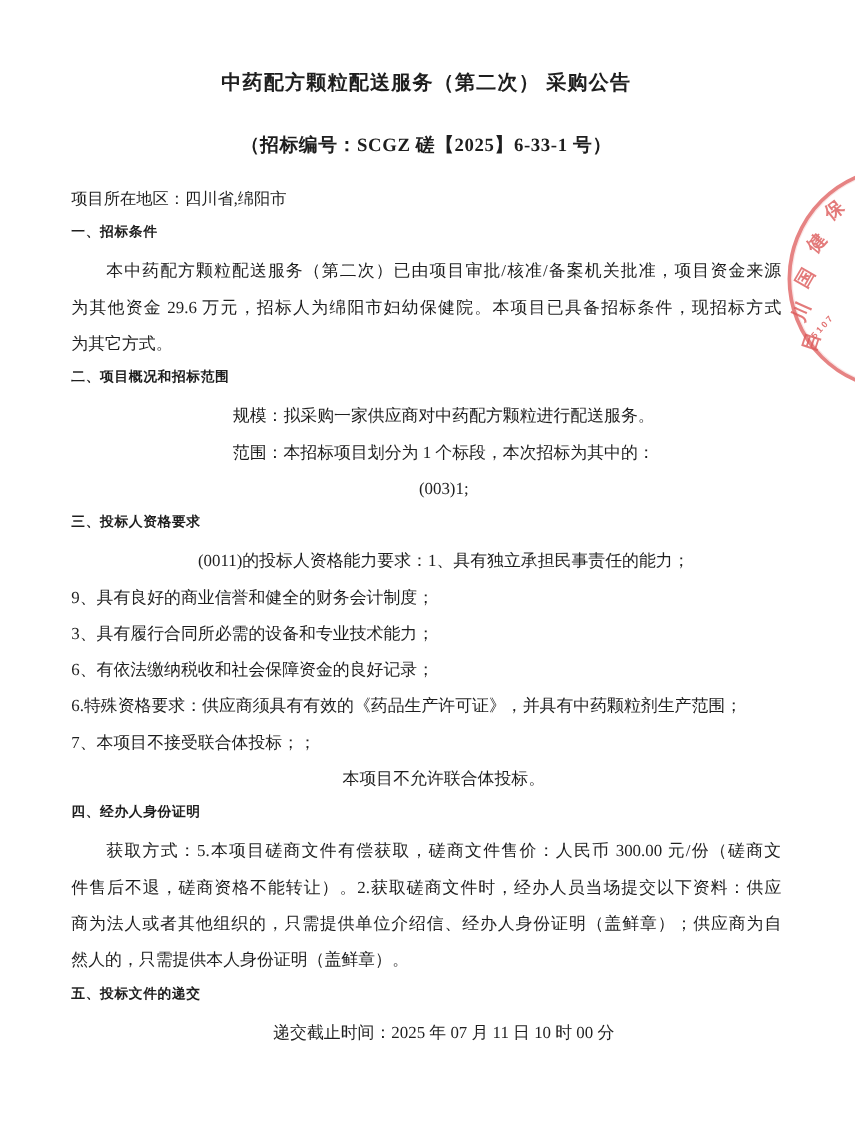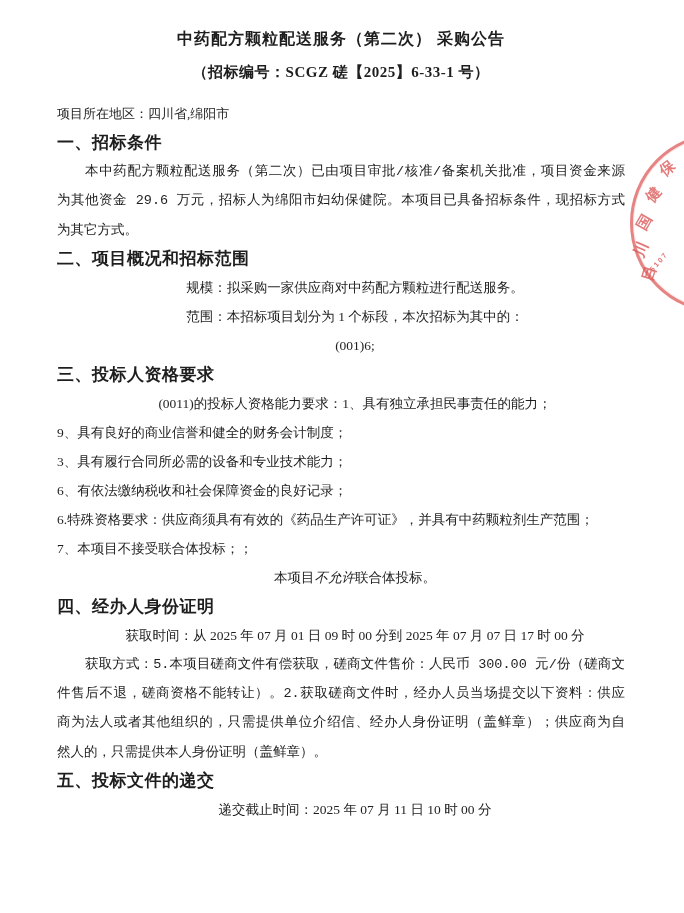--- a/index.html
+++ b/index.html
@@ -5,56 +5,56 @@
   html,body{margin:0;padding:0;}
   body{background:#ffffff;}
   .page{
     position:relative;
     width:684px;height:913px;
     background:#ffffff;
     overflow:hidden;
     font-family:"Liberation Serif","DejaVu Serif",serif;
     color:#1e1e1e;
     box-sizing:border-box;
-    padding:28px 59px 0 57px;
+    padding:56px 59px 0 57px;
   }
   .title{
     text-align:center;
     font-size:16px;
     font-weight:700;
     line-height:22px;
     letter-spacing:1px;
   }
   .subtitle{
     text-align:center;
     font-size:15px;
     font-weight:700;
     line-height:22px;
-    margin-top:11px;
+    margin-top:28px;
     letter-spacing:0.5px;
   }
   .meta{
     margin-top:16px;
     font-size:13px;
     line-height:29px;
   }
   .heading{
-    font-family:Liberation Sans, sans-serif;
-    font-size:17px;
+    font-family:Liberation Mono, monospace;
+    font-size:11px;
     font-weight:700;
     line-height:29px;
     letter-spacing:0.5px;
   }
   .row{
     font-size:13.5px;
     line-height:29px;
   }
   .indent{padding-left:28px;text-align:center;}
-  .fill{text-align:justify;text-align-last:justify;font-family:Liberation Mono, monospace;}
-  .em-it{font-style:italic;}
+  .fill{text-align:justify;text-align-last:justify;}
+  .em-it{}
   
   .seal{
     position:absolute;
     left:630px;top:133px;
     width:180px;height:180px;
     pointer-events:none;
     color:#dd5a5a;
   }
   .seal-ring{
     position:absolute;inset:0;
@@ -96,33 +96,32 @@
   <div class="meta">项目所在地区：四川省,绵阳市</div>
 
   <div class="heading">一、招标条件</div>
   <div class="row indent fill">本中药配方颗粒配送服务（第二次）已由项目审批/核准/备案机关批准，项目资金来源</div>
   <div class="row fill">为其他资金 29.6 万元，招标人为绵阳市妇幼保健院。本项目已具备招标条件，现招标方式</div>
   <div class="row">为其它方式。</div>
 
   <div class="heading">二、项目概况和招标范围</div>
   <div class="row indent">规模：拟采购一家供应商对中药配方颗粒进行配送服务。</div>
   <div class="row indent">范围：本招标项目划分为 1 个标段，本次招标为其中的：</div>
-  <div class="row indent">(001)6;</div>
+  <div class="row indent">(003)1;</div>
 
   <div class="heading">三、投标人资格要求</div>
   <div class="row indent">(0011)的投标人资格能力要求：1、具有独立承担民事责任的能力；</div>
   <div class="row">9、具有良好的商业信誉和健全的财务会计制度；</div>
   <div class="row">3、具有履行合同所必需的设备和专业技术能力；</div>
   <div class="row">6、有依法缴纳税收和社会保障资金的良好记录；</div>
   <div class="row">6.特殊资格要求：供应商须具有有效的《药品生产许可证》，并具有中药颗粒剂生产范围；</div>
   <div class="row">7、本项目不接受联合体投标；；</div>
   <div class="row indent"><span>本项目</span><span class="em-it">不允许</span><span>联合体投标。</span></div>
 
   <div class="heading">四、经办人身份证明</div>
-  <div class="row indent">获取时间：从 2025 年 07 月 01 日 09 时 00 分到 2025 年 07 月 07 日 17 时 00 分</div>
   <div class="row indent fill">获取方式：5.本项目磋商文件有偿获取，磋商文件售价：人民币 300.00 元/份（磋商文</div>
   <div class="row fill">件售后不退，磋商资格不能转让）。2.获取磋商文件时，经办人员当场提交以下资料：供应</div>
   <div class="row fill">商为法人或者其他组织的，只需提供单位介绍信、经办人身份证明（盖鲜章）；供应商为自</div>
   <div class="row">然人的，只需提供本人身份证明（盖鲜章）。</div>
 
   <div class="heading">五、投标文件的递交</div>
   <div class="row indent">递交截止时间：2025 年 07 月 11 日 10 时 00 分</div>
 
   <div class="seal">
     <div class="seal-ring"></div>

